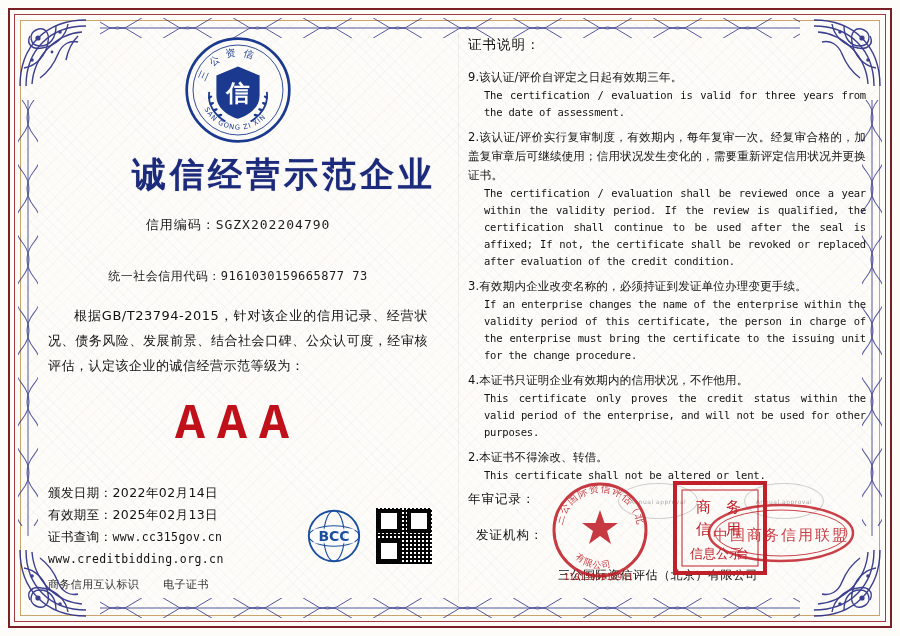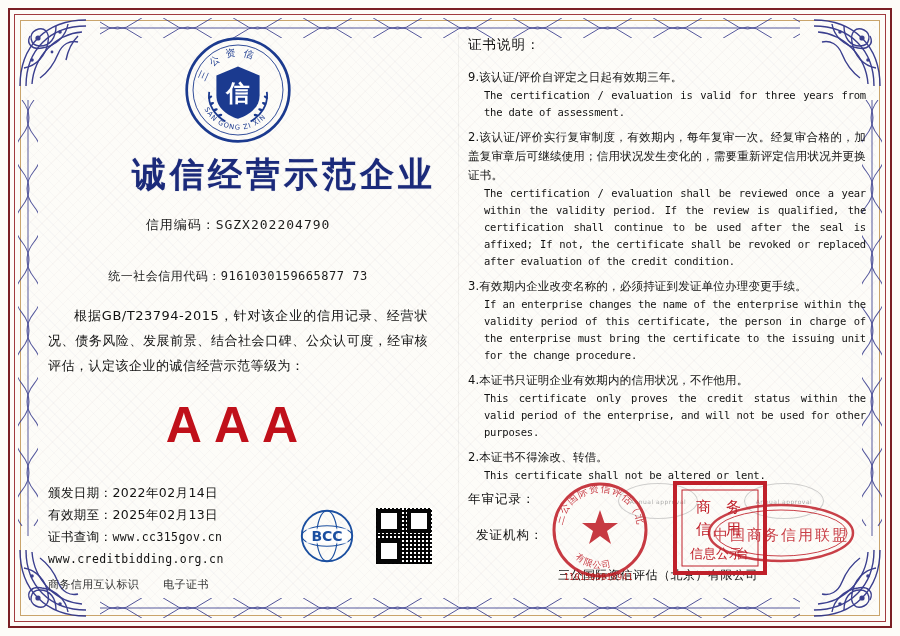--- a/index.html
+++ b/index.html
@@ -141,21 +141,21 @@
     font-size: 13px;
     color: #111;
     line-height: 25px;
     text-align: justify;
     padding: 0 8px;
     text-indent: 26px;
     letter-spacing: .5px;
   }
   .grade {
     text-align: center;
-    font-family: Liberation Sans, sans-serif;
+    font-family: Liberation Mono, monospace;
     font-weight: bold;
     font-size: 50px;
     color: #c0101a;
     letter-spacing: 12px;
     margin-top: 18px;
   }
 
   .meta {
     position: absolute;
     left: 22px;
@@ -179,21 +179,21 @@
     color: #333;
   }
 
   
   .left-marks {
     position: absolute;
     right: 14px;
     bottom: 46px;
     display: flex;
     align-items: center;
-    gap: 21px;
+    gap: 14px;
   }
   .bcc {
     width: 56px; height: 56px;
   }
   .bcc svg { width:100%; height:100%; display:block; }
   .qr {
     width: 56px;
     height: 56px;
     background-color: #fff;
     background-image:

